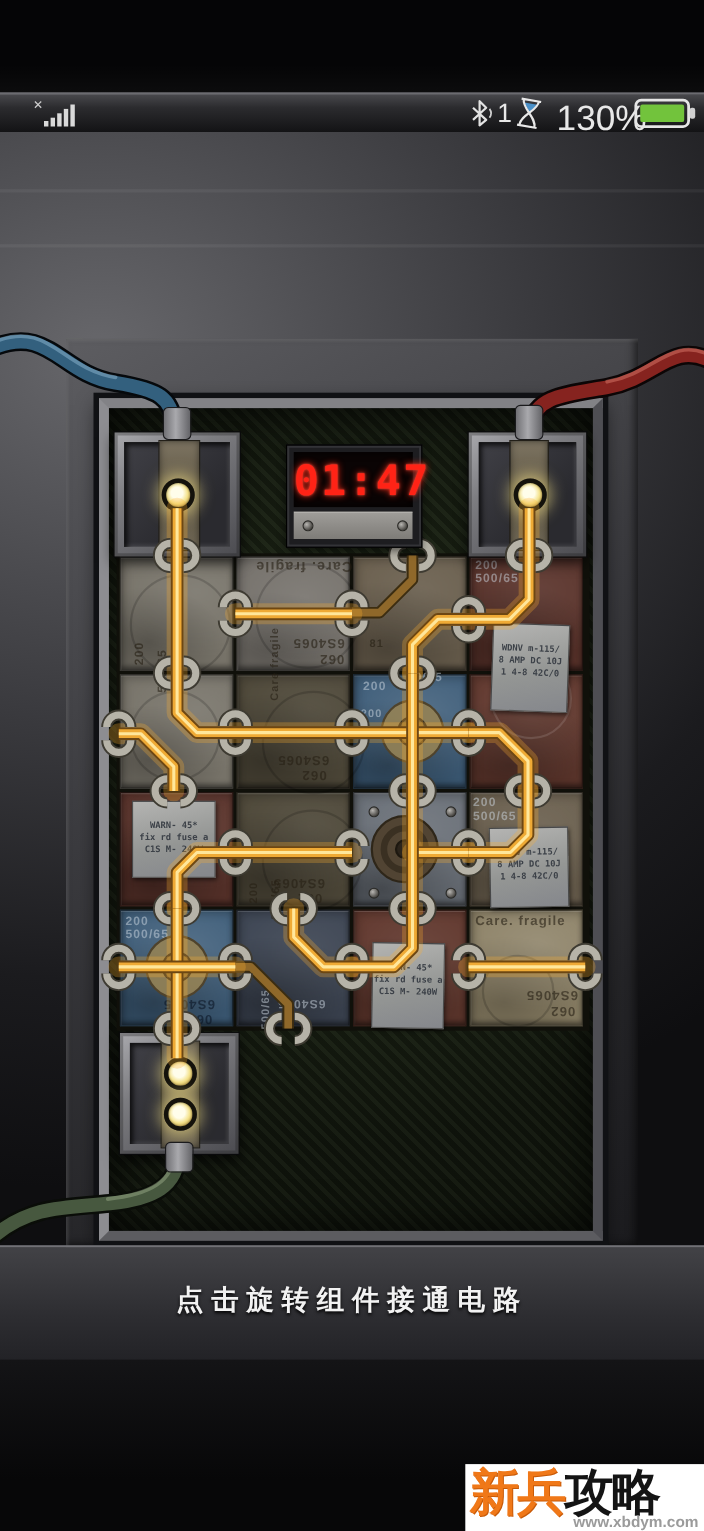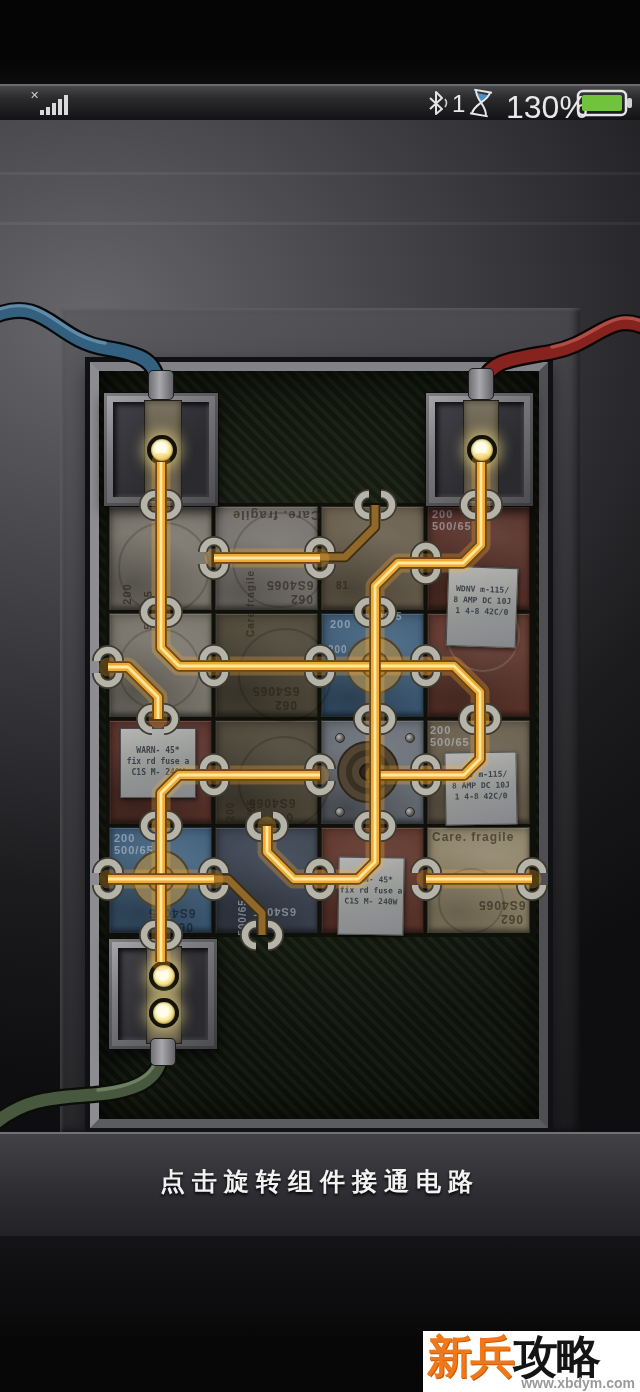--- a/index.html
+++ b/index.html
@@ -418,20 +418,26 @@
       <path d="M415,873 A11,11 0 0 1 437,873" fill="none" stroke="#3e3b32" stroke-width="10" stroke-linejoin="round" stroke-linecap="butt"></path>
       <path d="M415,873 A11,11 0 0 1 437,873" fill="none" stroke="#b6b3a8" stroke-width="6.5" stroke-linejoin="round" stroke-linecap="butt"></path>
       <path d="M415,885 A11,11 0 0 0 437,885" fill="none" stroke="#3e3b32" stroke-width="10" stroke-linejoin="round" stroke-linecap="butt"></path>
       <path d="M415,885 A11,11 0 0 0 437,885" fill="none" stroke="#b6b3a8" stroke-width="6.5" stroke-linejoin="round" stroke-linecap="butt"></path>
       <path d="M521,873 A11,11 0 0 1 543,873" fill="none" stroke="#3e3b32" stroke-width="10" stroke-linejoin="round" stroke-linecap="butt"></path>
       <path d="M521,873 A11,11 0 0 1 543,873" fill="none" stroke="#b6b3a8" stroke-width="6.5" stroke-linejoin="round" stroke-linecap="butt"></path>
       <path d="M521,885 A11,11 0 0 0 543,885" fill="none" stroke="#3e3b32" stroke-width="10" stroke-linejoin="round" stroke-linecap="butt"></path>
       <path d="M521,885 A11,11 0 0 0 543,885" fill="none" stroke="#b6b3a8" stroke-width="6.5" stroke-linejoin="round" stroke-linecap="butt"></path>
     </svg>
 
+  <div class="abs" id="timer">
+    <div id="timer-display">01:47</div>
+    <div id="timer-plate"></div>
+    <div class="screw" style="left:14px;top:68px"></div>
+    <div class="screw" style="left:100px;top:68px"></div>
+  </div>
 
   <div class="abs" id="face-bottom"></div>
   <div class="abs" id="bezel-bottom"></div>
   <div class="abs" id="caption">点击旋转组件接通电路</div>
 
   <div class="abs" id="sitelogo">
     <div class="big"><span class="hl">新兵</span><span class="rest">攻略网</span></div>
     <div class="url">www.xbdym.com</div>
   </div>
 </div>

